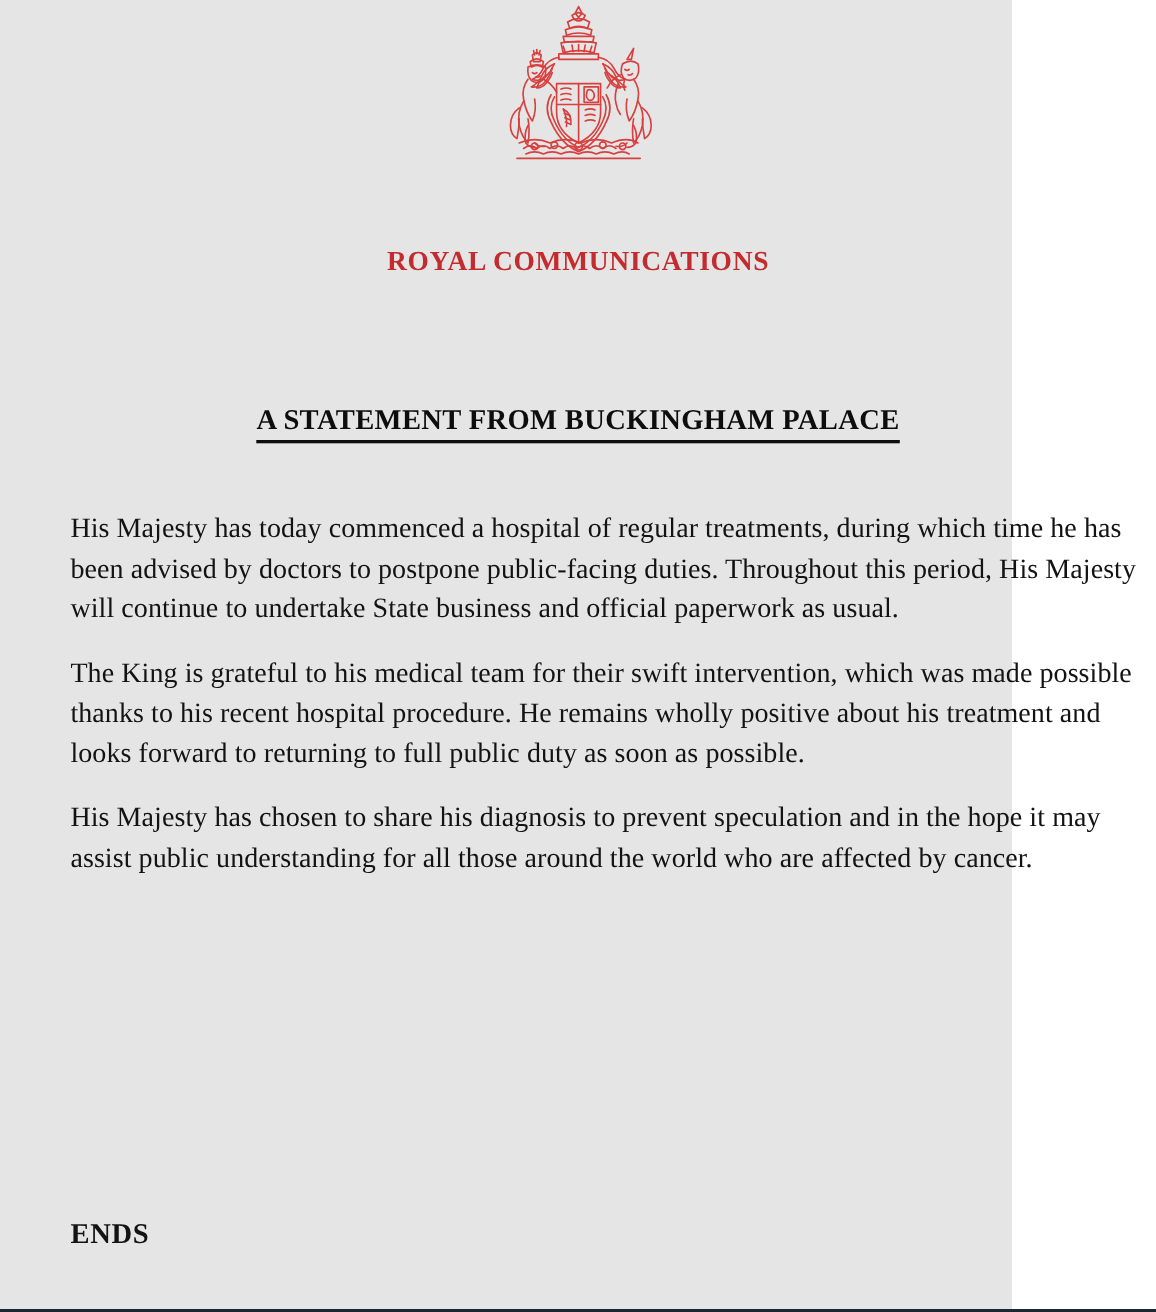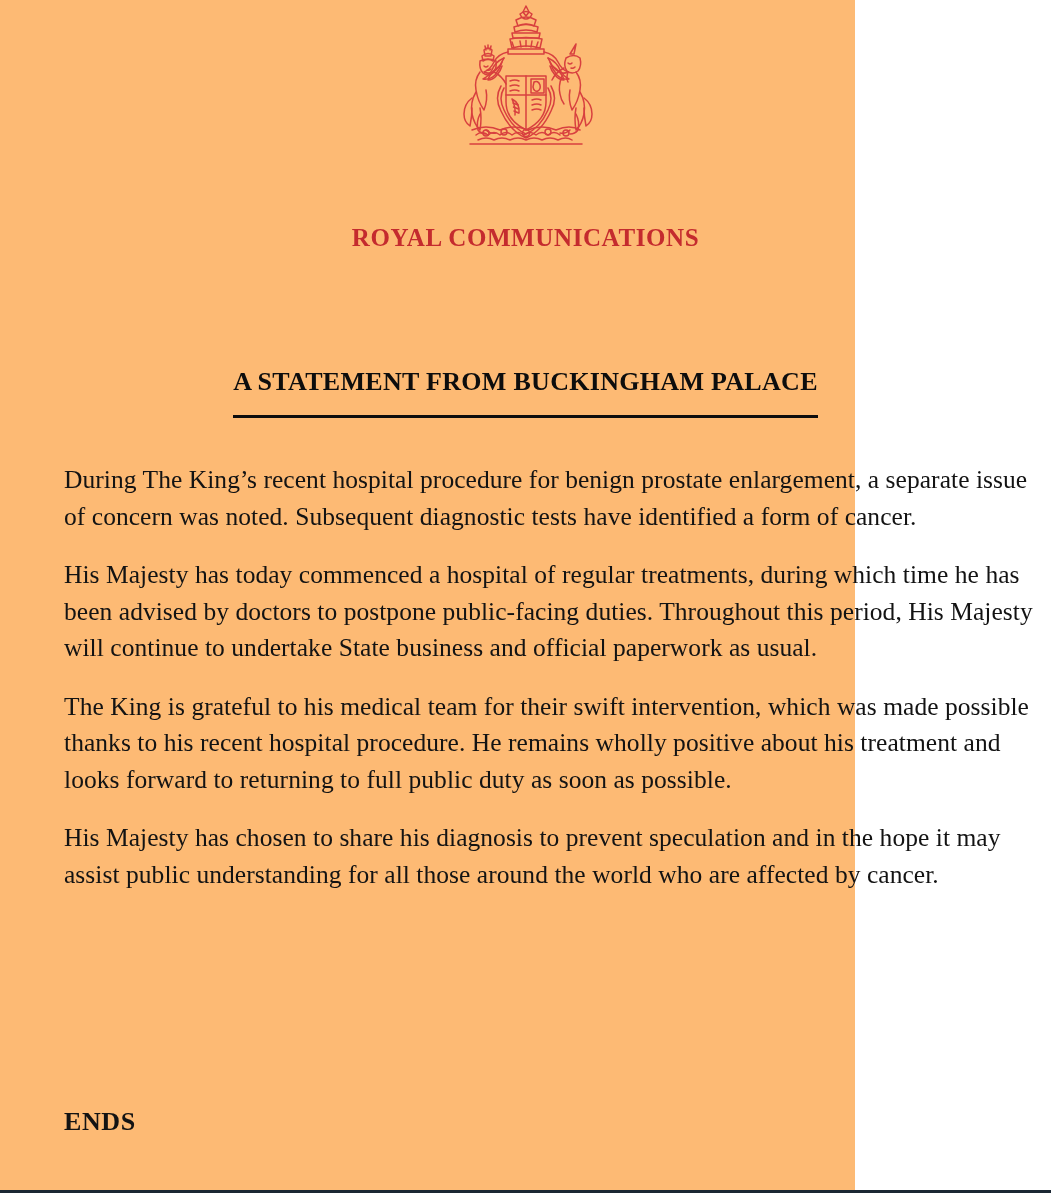--- a/index.html
+++ b/index.html
@@ -13,23 +13,23 @@
     font-family: "Liberation Serif", "DejaVu Serif", serif;
     color: #121212;
     overflow: hidden;
     position: relative;
     border-bottom: 3px solid #1b2733;
     box-sizing: border-box;
   }
 
   .page {
     position: relative;
-    width: 855px;
+    width: 920px;
     height: 1190px;
-    background: #fdba74;
+    background: #e5e5e5;
   }
 
   
   .crest-wrap {
     position: absolute;
     top: 2px;
     left: 0;
     width: 1051px;
     display: flex;
     justify-content: center;
@@ -68,21 +68,21 @@
     text-align: center;
   }
   .statement-title .title-text {
     font-family: "Liberation Serif", "DejaVu Serif", serif;
     font-size: 26px;
     font-weight: 700;
     letter-spacing: 0.3px;
     color: #0d0d0d;
     display: inline-block;
     border-bottom: 3px solid #0d0d0d;
-    padding-bottom: 18px;
+    padding-bottom: 3px;
     line-height: 1.15;
   }
 
   
   .body-block {
     position: absolute;
     top: 462px;
     left: 64px;
     width: 972px;
   }
@@ -196,21 +196,20 @@
 
   <div class="dept-line">
     <span class="dept-text">ROYAL COMMUNICATIONS</span>
   </div>
 
   <div class="statement-title">
     <span class="title-text">A STATEMENT FROM BUCKINGHAM PALACE</span>
   </div>
 
   <div class="body-block">
-    <p class="para">During The King’s recent hospital procedure for benign prostate enlargement, a separate issue of concern was noted. Subsequent diagnostic tests have identified a form of cancer.</p>
     <p class="para">His Majesty has today commenced a hospital of regular treatments, during which time he has been advised by doctors to postpone public-facing duties. Throughout this period, His Majesty will continue to undertake State business and official paperwork as usual.</p>
     <p class="para">The King is grateful to his medical team for their swift intervention, which was made possible thanks to his recent hospital procedure. He remains wholly positive about his treatment and looks forward to returning to full public duty as soon as possible.</p>
     <p class="para">His Majesty has chosen to share his diagnosis to prevent speculation and in the hope it may assist public understanding for all those around the world who are affected by cancer.</p>
   </div>
 
   <div class="ends-line">
     <span class="ends-text">ENDS</span>
   </div>
 
 </div>

